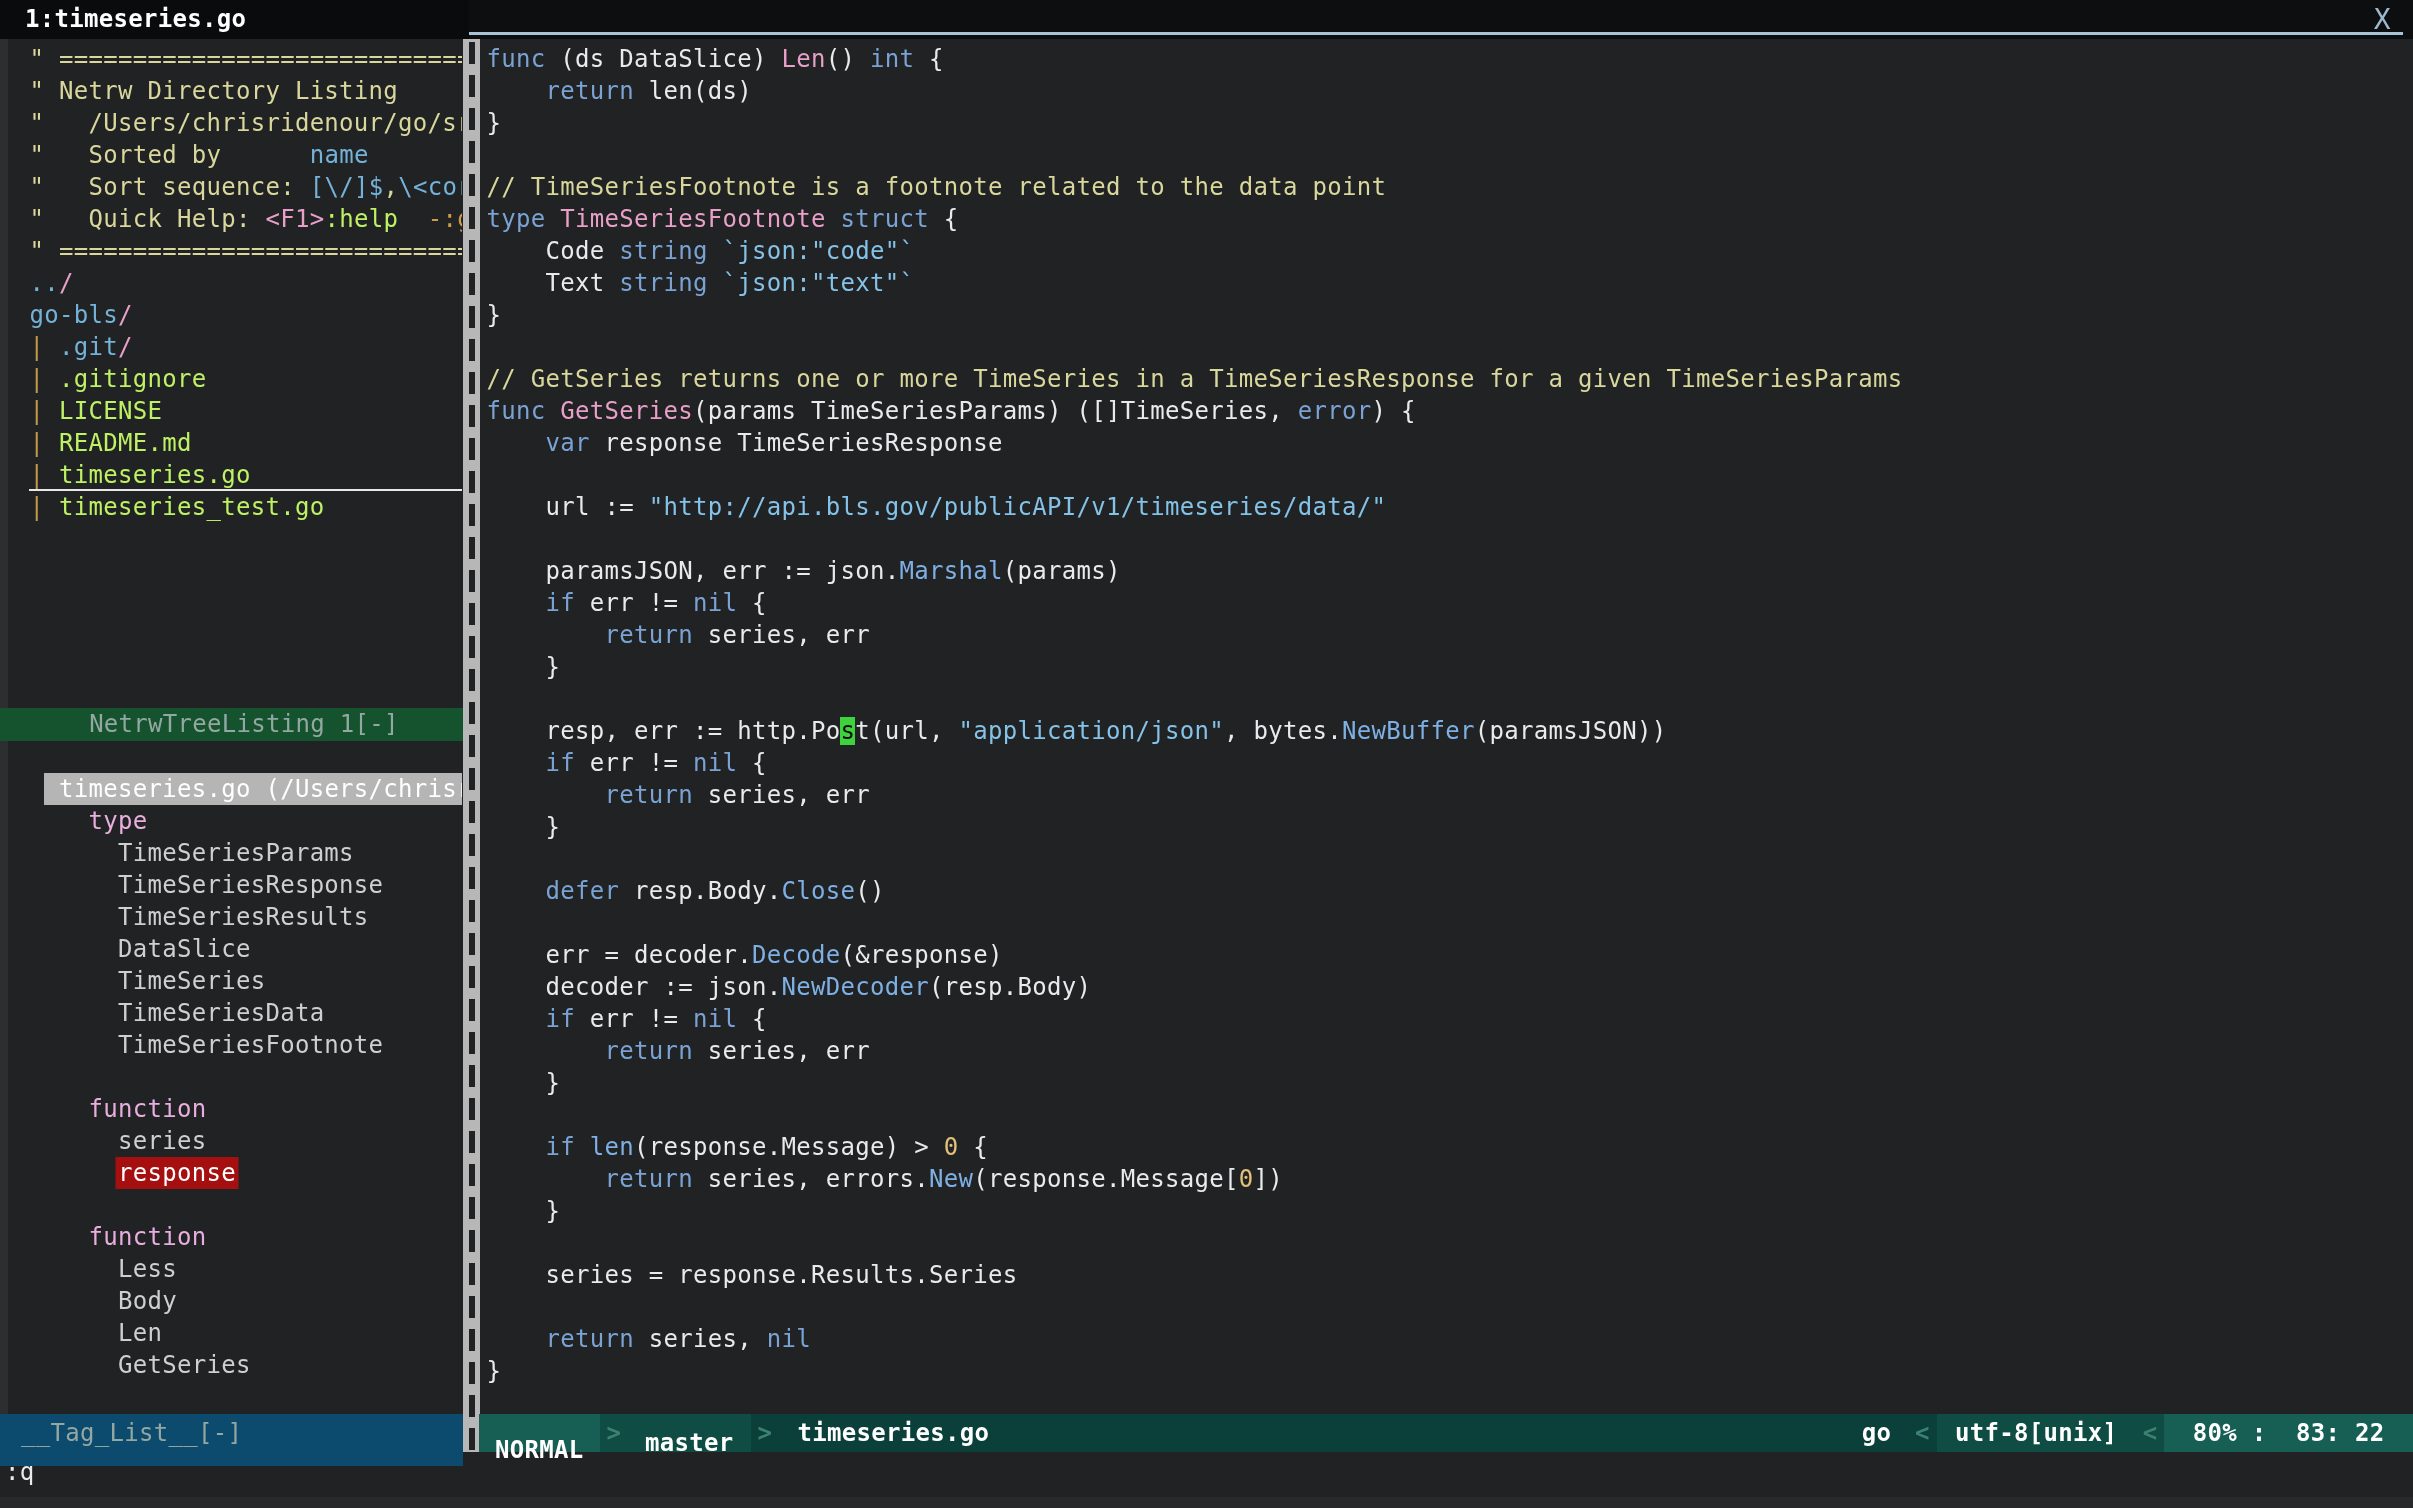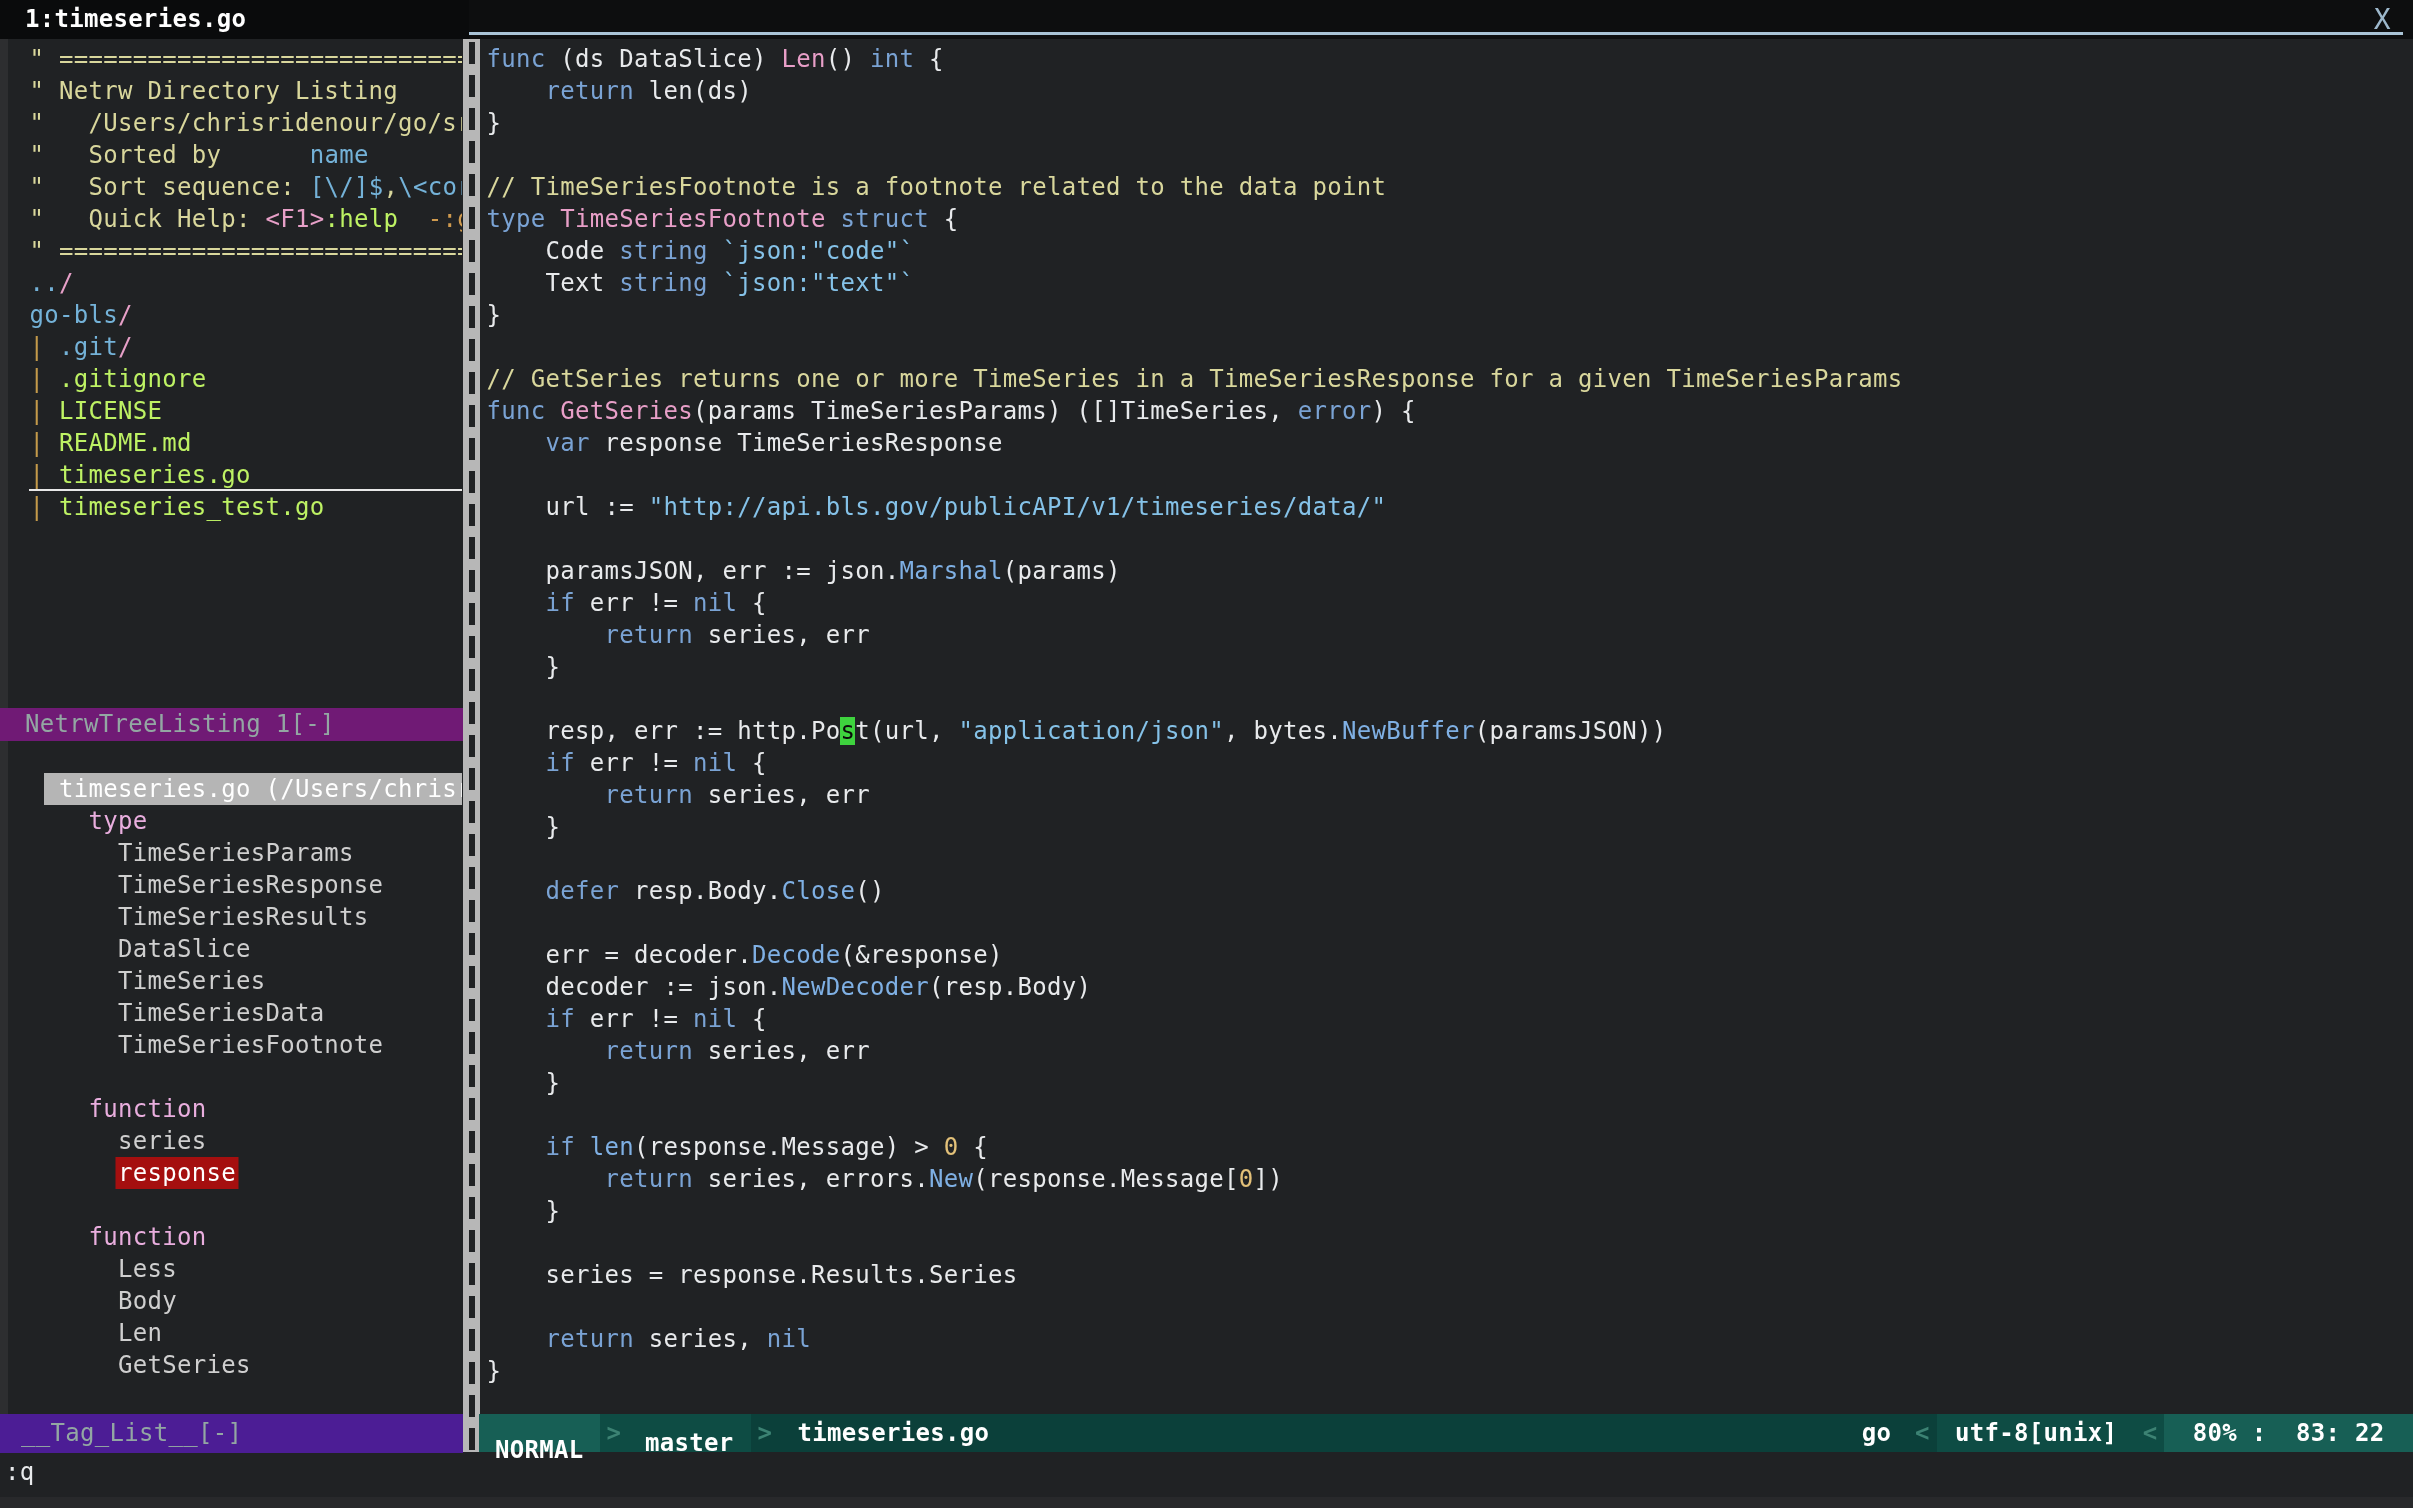--- a/index.html
+++ b/index.html
@@ -19,24 +19,24 @@
   #tabline-fill { position:absolute; left:469px; right:10px; top:0; height:35px; border-bottom:3.4px solid #a9c3d6; }
   #tab-close { position:absolute; right:22px; top:0; height:39px; line-height:39px; font-size:28px; color:#9db8cc; }
 
   
   .line { height:32px; line-height:32px; white-space:pre; overflow:hidden; }
 
   
   #left-edge { position:absolute; left:0; top:39px; width:8.4px; height:1413px; background:#2d2e30; }
   #netrw-pane { position:absolute; left:8.4px; top:39px; width:454px; height:670px; padding:4.2px 0 0 21px; overflow:hidden; }
   #netrw-status { position:absolute; left:0; top:708px; width:463px; height:33px; line-height:33px;
-                  padding-left:25px; background:#701a75; color:#93a7a3; white-space:pre; }
+                  padding-left:25px; background:#14532d; color:#93a7a3; white-space:pre;text-align:center; }
   #tagbar-pane { position:absolute; left:8.4px; top:741px; width:454px; height:673px; padding-left:21px; overflow:hidden; }
-  #tagbar-status { position:absolute; left:0; top:1414px; width:463px; height:39px; line-height:38px;
-                   padding-left:21px; background:#4c1d95; color:#93a7a3; white-space:pre; }
+  #tagbar-status { position:absolute; left:0; top:1414px; width:463px; height:52px; line-height:38px;
+                   padding-left:21px; background:#0c4a6e; color:#93a7a3; white-space:pre; }
 
   .ban  { color:#d9d79c; }
   .dir  { color:#74b2d8; }
   .pink { color:#e7a0c8; }
   .tree { color:#c49a4a; }
   .grey { color:#bef264; }
   .gold { color:#cf9a4e; }
   .kind { color:#e9aede; }
   .tag  { color:#cfcfcf; }
   .tagred { background:#a50f0f; color:#ffffff; box-shadow:0 0 0 2.5px #a50f0f; }

